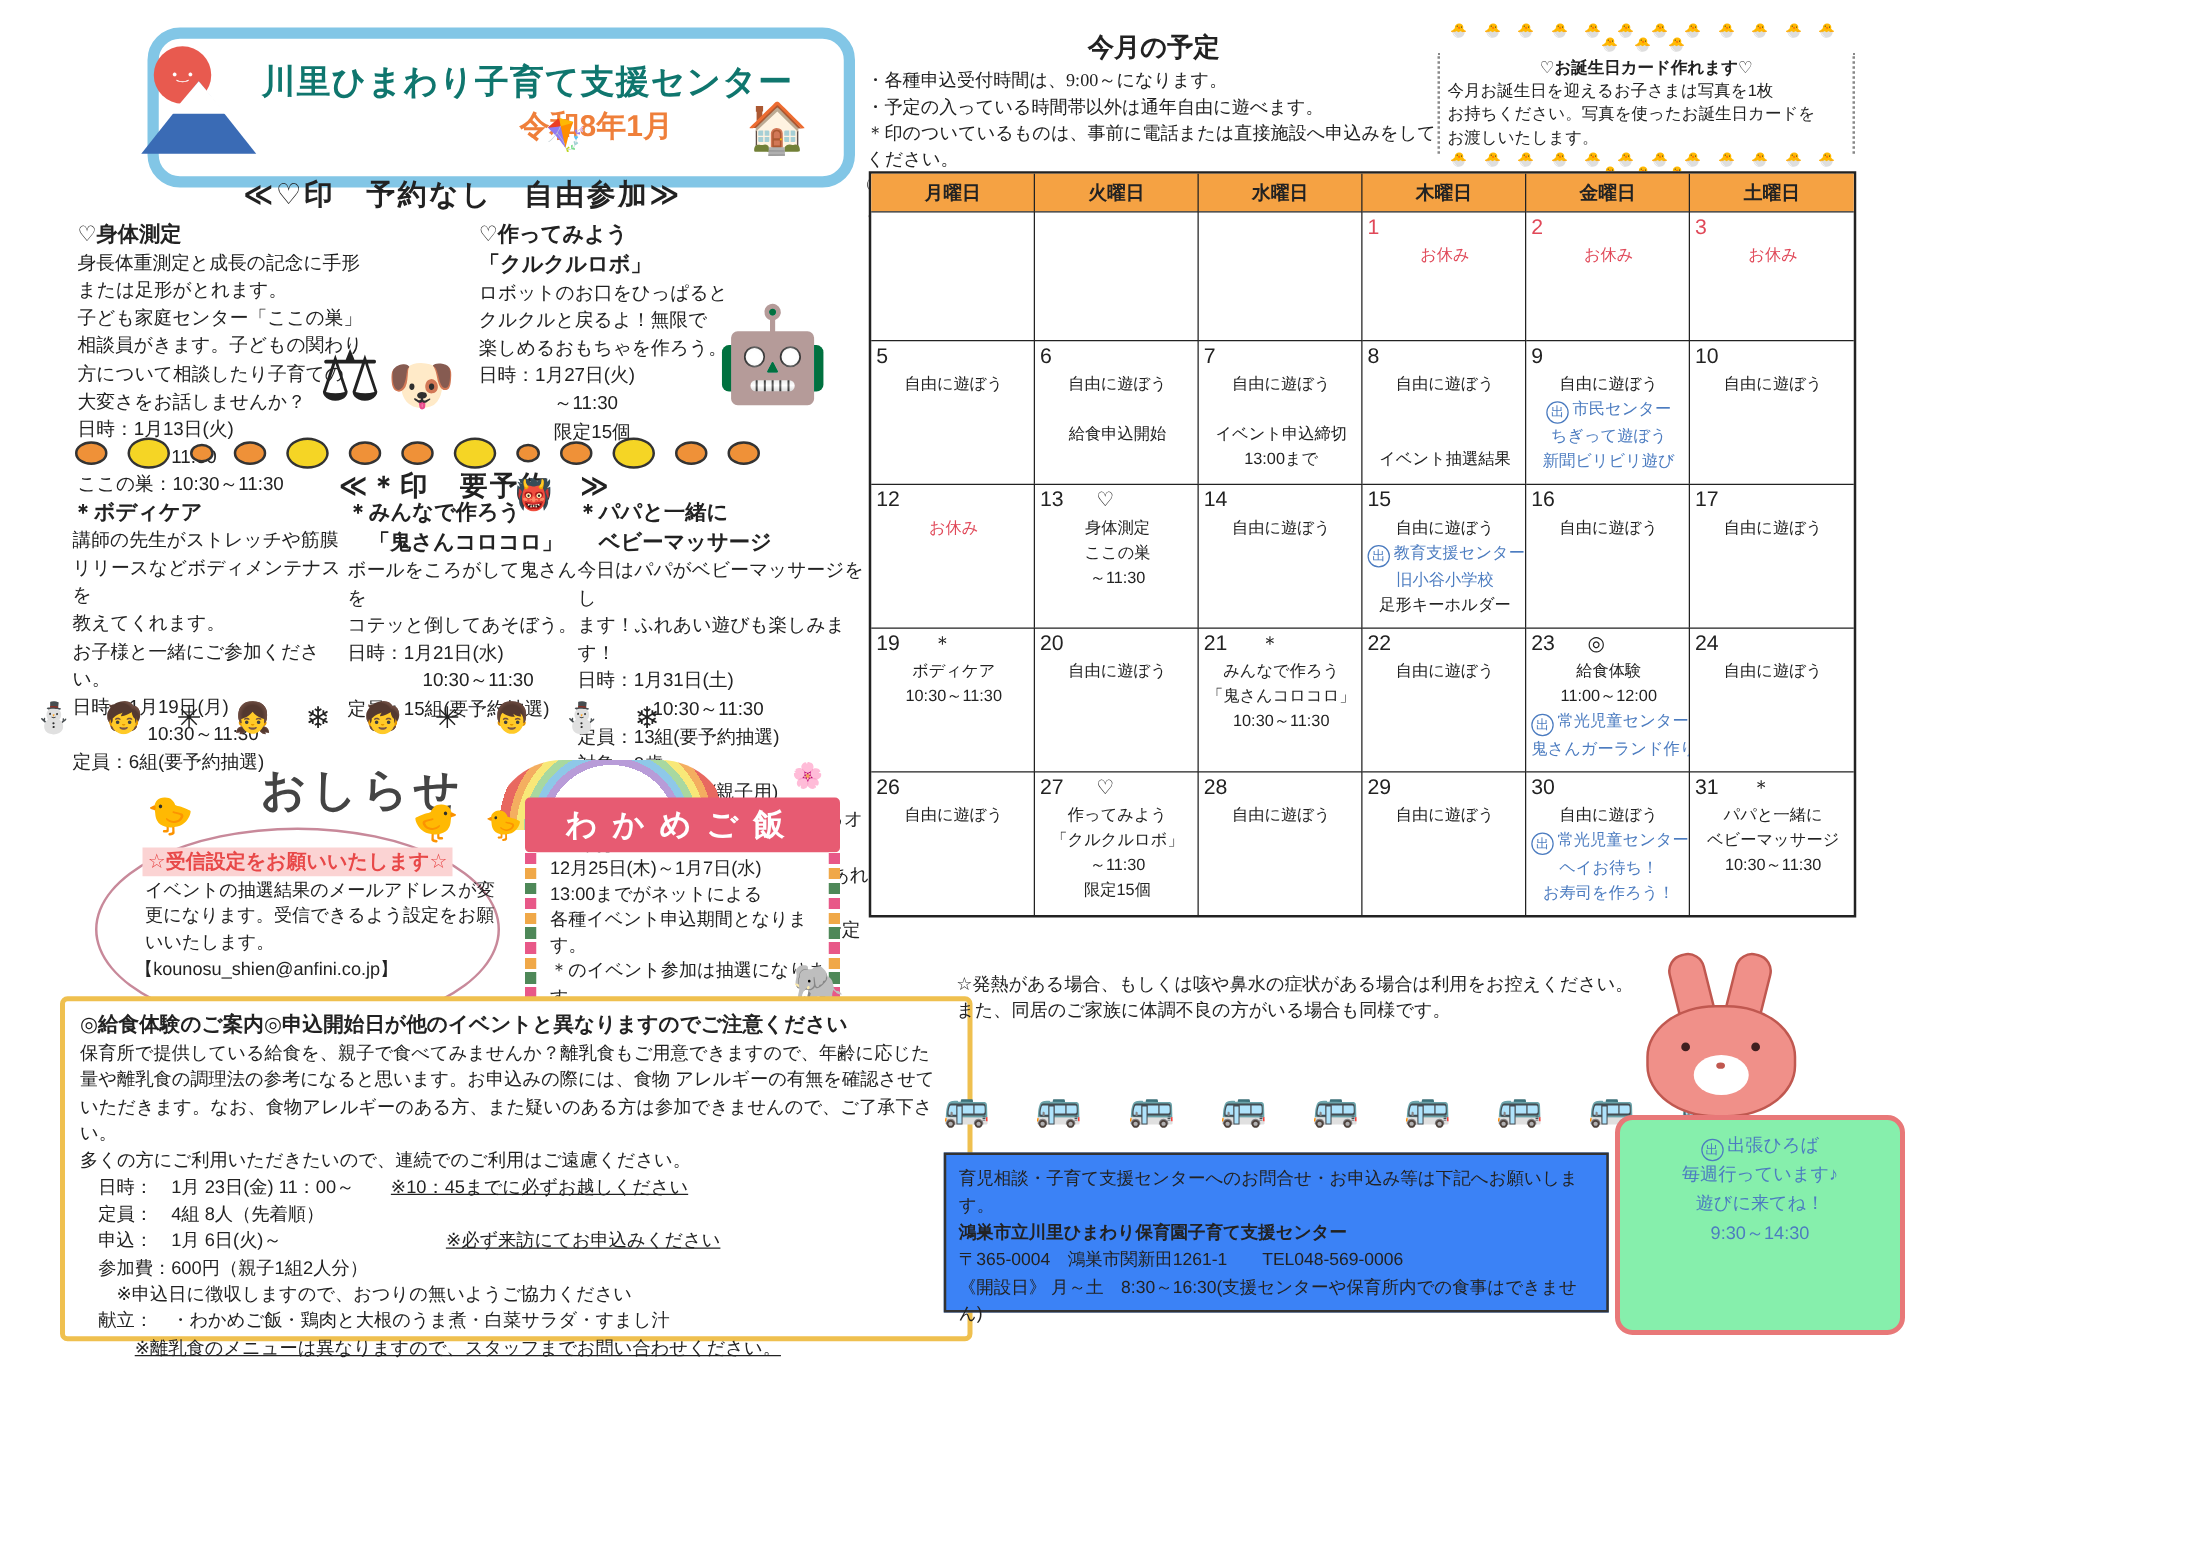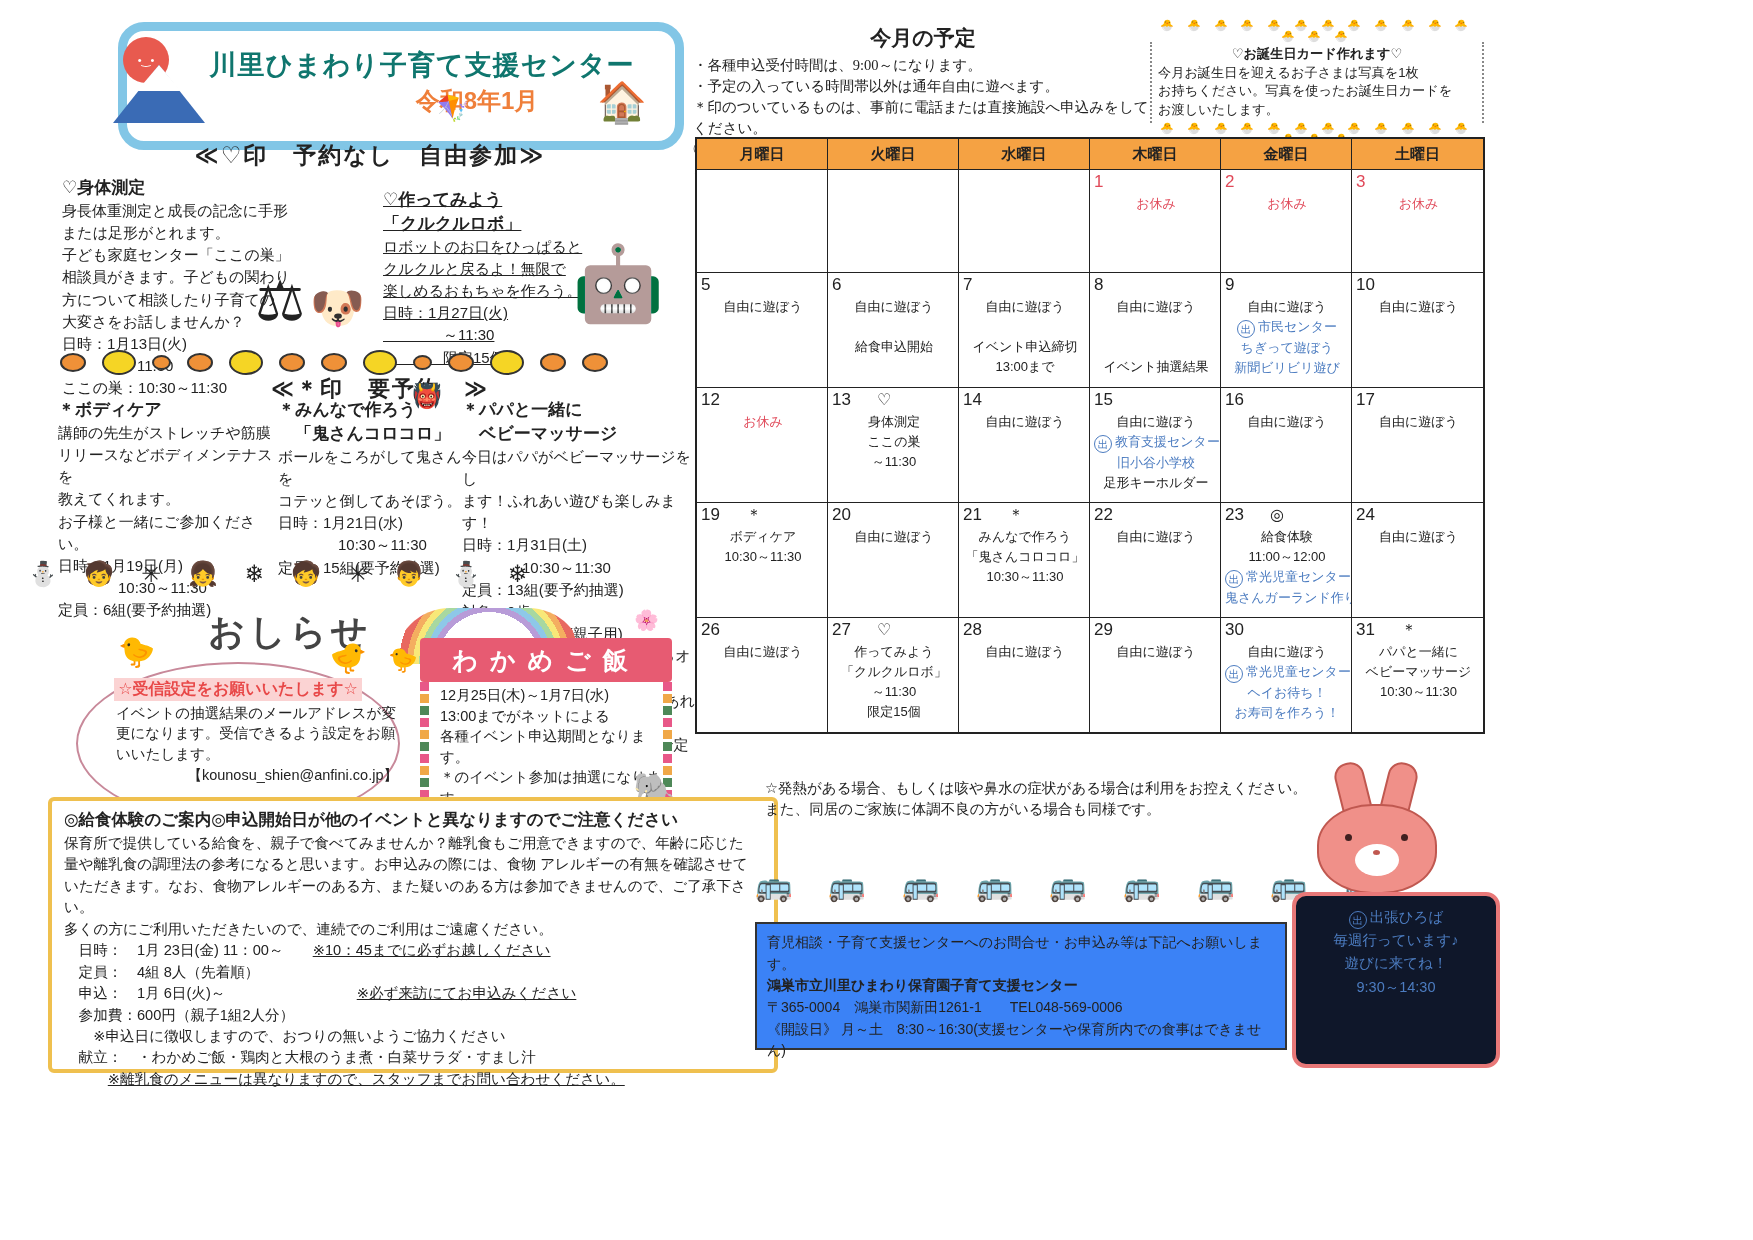--- a/index.html
+++ b/index.html
@@ -39,21 +39,21 @@
   
   .snow-row{left:28px;top:560px;width:450px;font-size:24px;letter-spacing:10px;white-space:nowrap;}
   .bus-row{left:755px;top:868px;width:500px;font-size:30px;letter-spacing:14px;white-space:nowrap;}
 
   
   .oshirase-word{left:150px;top:608px;width:280px;text-align:center;font-size:36px;font-weight:bold;color:#444;letter-spacing:4px;}
   .bird{position:absolute;font-size:30px;}
   .oval{left:76px;top:662px;width:320px;height:145px;border:2px solid #C8899A;border-radius:50%;background:#fff;padding:14px 0 0 0;text-align:center;}
   .oval-highlight{display:inline-block;background:#FBD3D3;color:#E84848;font-weight:bold;font-size:16px;padding:1px 4px;margin-bottom:2px;}
   .oval .line{font-size:14.5px;text-align:left;margin-left:38px;line-height:1.4;}
-  .oval-email{font-size:14.5px;margin-left:30px;text-align:right;margin-top:2px;}
+  .oval-email{font-size:14.5px;margin-left:30px;text-align:left;margin-top:2px;}
 
   
   .house{left:402px;top:610px;width:270px;height:192px;}
   .rainbow{position:absolute;left:-8px;top:-2px;width:190px;height:56px;border-radius:95px 95px 0 0;
     background:radial-gradient(circle at 50% 100%, #fff 0 52px, #B89CD8 52px 58px, #8EC8E8 58px 64px, #A8D8A0 64px 70px, #F8E878 70px 76px, #F4AE60 76px 82px, #E86860 82px 90px, transparent 90px);}
   .house-banner{position:absolute;left:18px;top:28px;width:252px;height:44px;background:#E75B72;border-radius:4px;
     color:#fff;font-size:25px;font-weight:bold;text-align:center;line-height:44px;letter-spacing:12px;}
   .house-body{position:absolute;left:18px;top:72px;width:252px;height:120px;background:#fff;}
   .house-side{position:absolute;top:0;width:9px;height:120px;
     background:repeating-linear-gradient(180deg,#E85888 0 9px,#fff 9px 12px,#F0A848 12px 21px,#fff 21px 24px,#4E8858 24px 33px,#fff 33px 36px);}
@@ -105,21 +105,21 @@
   
   .rabbit{left:1305px;top:762px;width:160px;height:130px;}
   .ear{position:absolute;width:26px;height:62px;background:#F09089;border:2px solid #C05850;border-radius:14px;}
   .ear.l{left:34px;top:0;transform:rotate(-14deg);}
   .ear.r{left:78px;top:0;transform:rotate(14deg);}
   .rhead{position:absolute;left:12px;top:42px;width:116px;height:86px;background:#F09089;border:2px solid #C05850;border-radius:46%;}
   .muzzle{position:absolute;left:36px;top:38px;width:44px;height:32px;background:#fff;border-radius:50%;}
   .eye{position:absolute;top:28px;width:7px;height:7px;background:#402020;border-radius:50%;}
   .eye.l{left:26px;} .eye.r{left:82px;}
   .nose{position:absolute;left:54px;top:44px;width:7px;height:5px;background:#C05850;border-radius:50%;}
-  .speech{left:1292px;top:892px;width:184px;height:148px;border:4px solid #E87878;border-radius:14px;background:#0f172a;padding:10px 8px;text-align:center;}
+  .speech{left:1292px;top:892px;width:184px;height:148px;border:4px solid #E87878;border-radius:14px;background:#86efac;padding:10px 20px;text-align:center;}
   .speech .line{font-size:14.5px;color:#4C7CC0;line-height:1.6;}
 </style>
 </head>
 <body>
 
 <div class="page">
 
   <div class="abs banner">
     <div class="sun">•‿•</div>
     <div class="fuji"></div>
@@ -139,21 +139,21 @@
         <div class="line"><span>または足形がとれます。</span></div>
         <div class="line"><span>子ども家庭センター「ここの巣」</span></div>
         <div class="line"><span>相談員がきます。子どもの関わり</span></div>
         <div class="line"><span>方について相談したり子育ての</span></div>
         <div class="line"><span>大変さをお話しませんか？</span></div>
         <div class="line"><span>日時：1月13日(火)</span></div>
         <div class="line"><span>　　　　～11:30</span></div>
         <div class="line"><span>ここの巣：10:30～11:30</span></div>
       </div>
   </div>
-  <div class="abs event" style="left:383px;top:188px;text-decoration:underline;">
+  <div class="abs event" style="left:383px;top:176px;">
     <div class="title">♡作ってみよう</div>
     <div class="title">「クルクルロボ」</div>
     <div>
         <div class="line"><span>ロボットのお口をひっぱると</span></div>
         <div class="line"><span>クルクルと戻るよ！無限で</span></div>
         <div class="line"><span>楽しめるおもちゃを作ろう。</span></div>
         <div class="line"><span>日時：1月27日(火)</span></div>
         <div class="line"><span>　　　　～11:30</span></div>
         <div class="line"><span>　　　　限定15個</span></div>
       </div>

